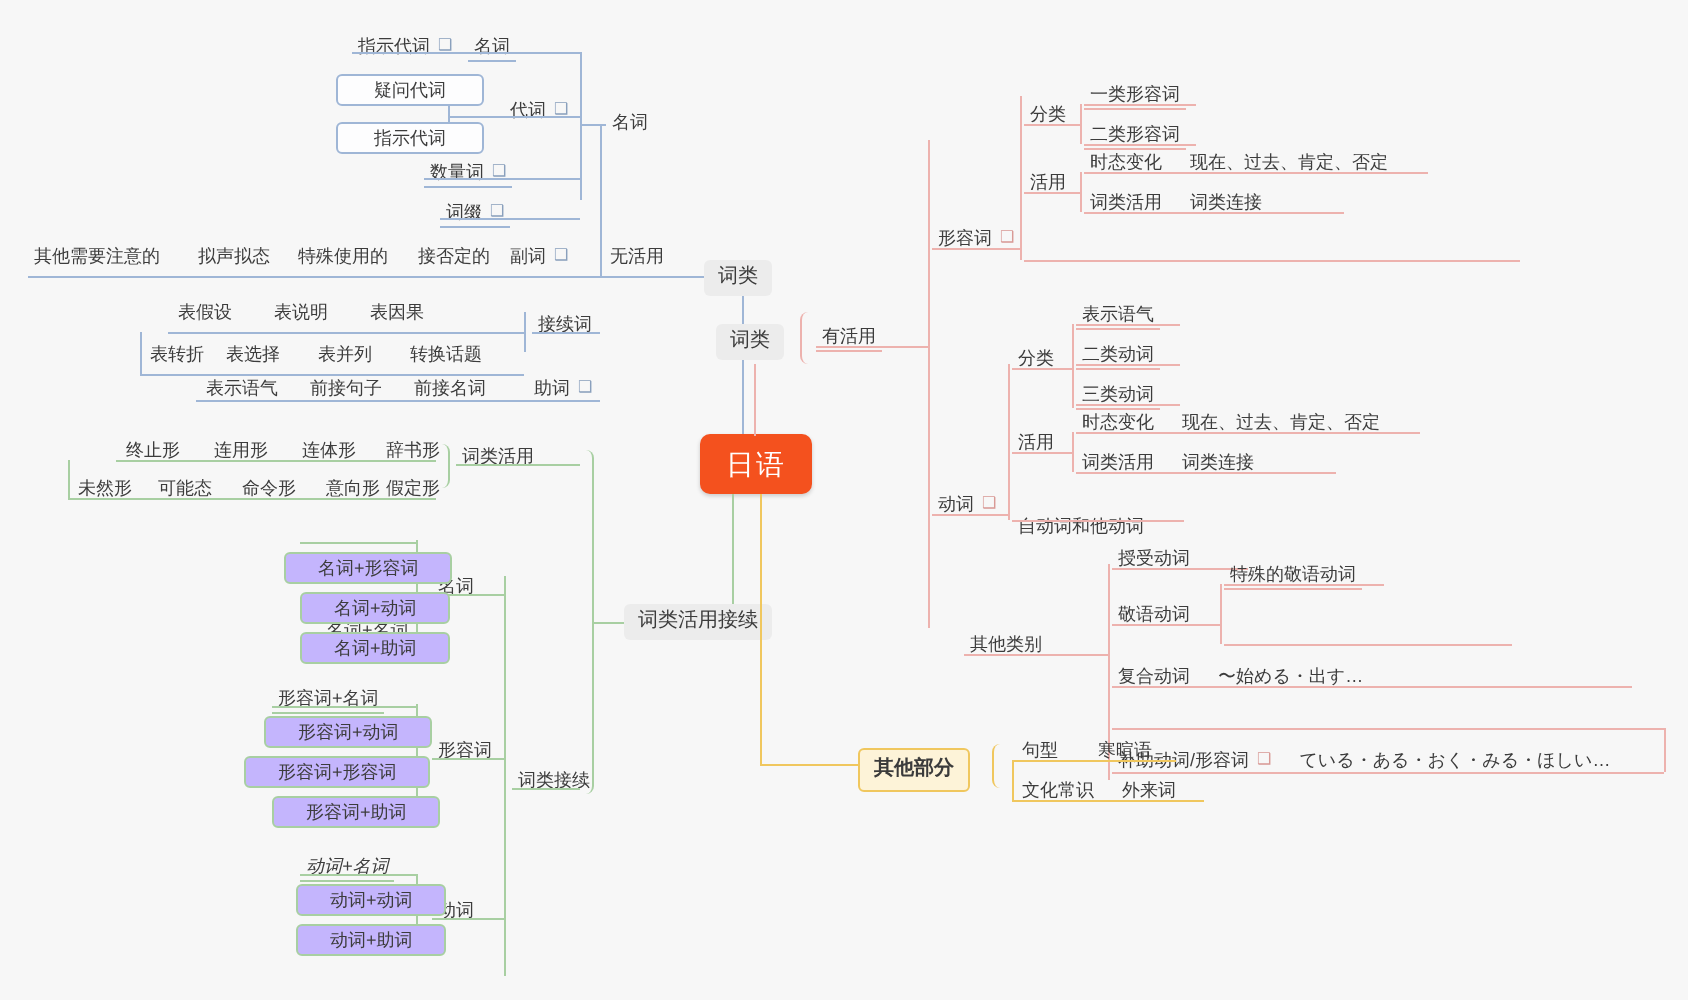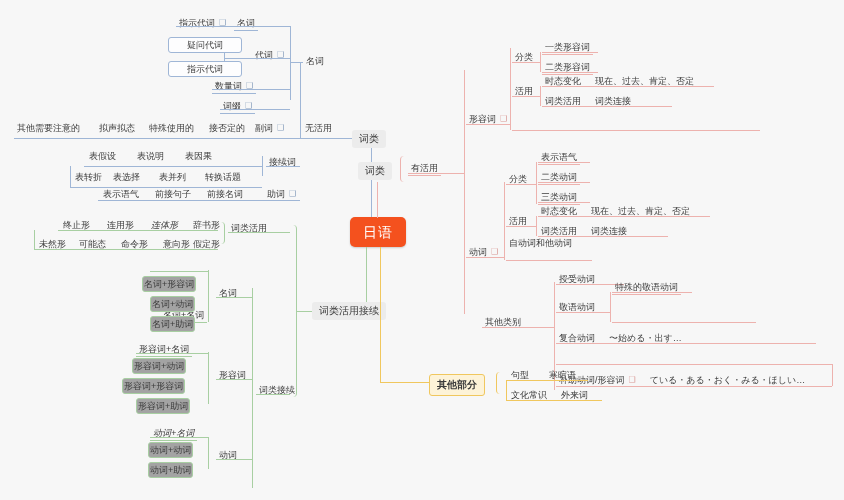--- a/index.html
+++ b/index.html
@@ -24,22 +24,22 @@
   .plain{padding:2px 3px;}
   .boxed{
     border:1px solid #9fb6d6;
     border-radius:3px;
     background:#fdfdfe;
     padding:2px 18px;
   }
   .boxed-g{
     border:1px solid #a8cfa2;
     border-radius:3px;
-    background:#a3a3a3;
-    padding:2px 1px;
+    background:#c4b5fd;
+    padding:2px 16px;
   }
   .grey-chip{
     background:#ececec;
     border-radius:3px;
     padding:3px 7px;
     color:#3b3b3b;
     font-size:10px;
   }
   .center{
     background:#f4511e;
@@ -300,21 +300,21 @@
     <span>时态变化</span>
     <span style="margin-left:14px;">现在、过去、肯定、否定</span>
   </div>
   <div class="ln h lr" style="left:538px;top:216px;width:172px;"></div>
   <div class="node plain" style="left:538px;top:224px;">
     <span>词类活用</span>
     <span style="margin-left:14px;">词类连接</span>
   </div>
   <div class="ln h lr" style="left:538px;top:236px;width:130px;"></div>
 
-  <div class="node plain" style="left:506px;top:236px;justify-content:center;">
+  <div class="node plain" style="left:506px;top:256px;justify-content:center;">
     <span>自动词和他动词</span>
   </div>
   <div class="ln h lr" style="left:506px;top:260px;width:86px;"></div>
 
   <div class="node plain" style="left:482px;top:315px;">
     <span>其他类别</span>
   </div>
   <div class="ln h lr" style="left:482px;top:327px;width:72px;"></div>
   <div class="ln v lr" style="left:554px;top:282px;height:108px;"></div>
 
@@ -363,21 +363,21 @@
   <div class="ln h lg" style="left:228px;top:232px;width:62px;"></div>
   <div class="brk brk-r bc-g" style="left:218px;top:222px;width:6px;height:22px;"></div>
 
   <div class="ln h lg" style="left:58px;top:230px;width:160px;"></div>
   <div class="node plain" style="left:60px;top:218px;">
     <span>终止形</span>
   </div>
   <div class="node plain" style="left:104px;top:218px;">
     <span>连用形</span>
   </div>
-  <div class="node plain" style="left:148px;top:218px;font-style:italic;">
+  <div class="node plain" style="left:148px;top:218px;">
     <span>连体形</span>
   </div>
   <div class="node plain" style="left:190px;top:218px;">
     <span>辞书形</span>
   </div>
 
   <div class="ln h lg" style="left:34px;top:249px;width:184px;"></div>
   <div class="ln v lg" style="left:34px;top:230px;height:19px;"></div>
   <div class="node plain" style="left:36px;top:237px;">
     <span>未然形</span>

